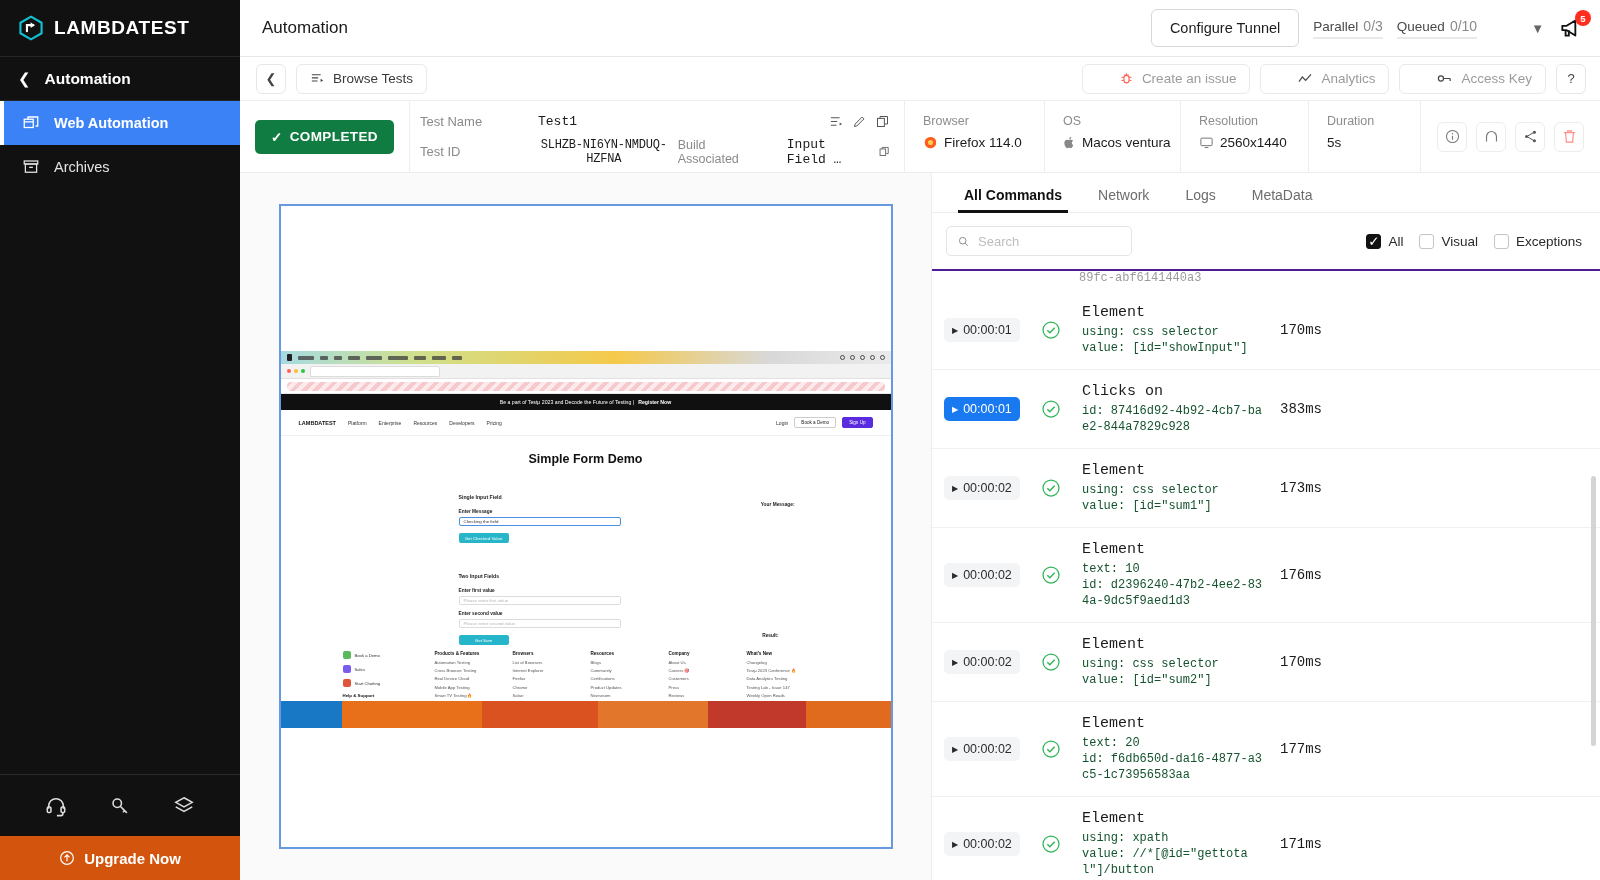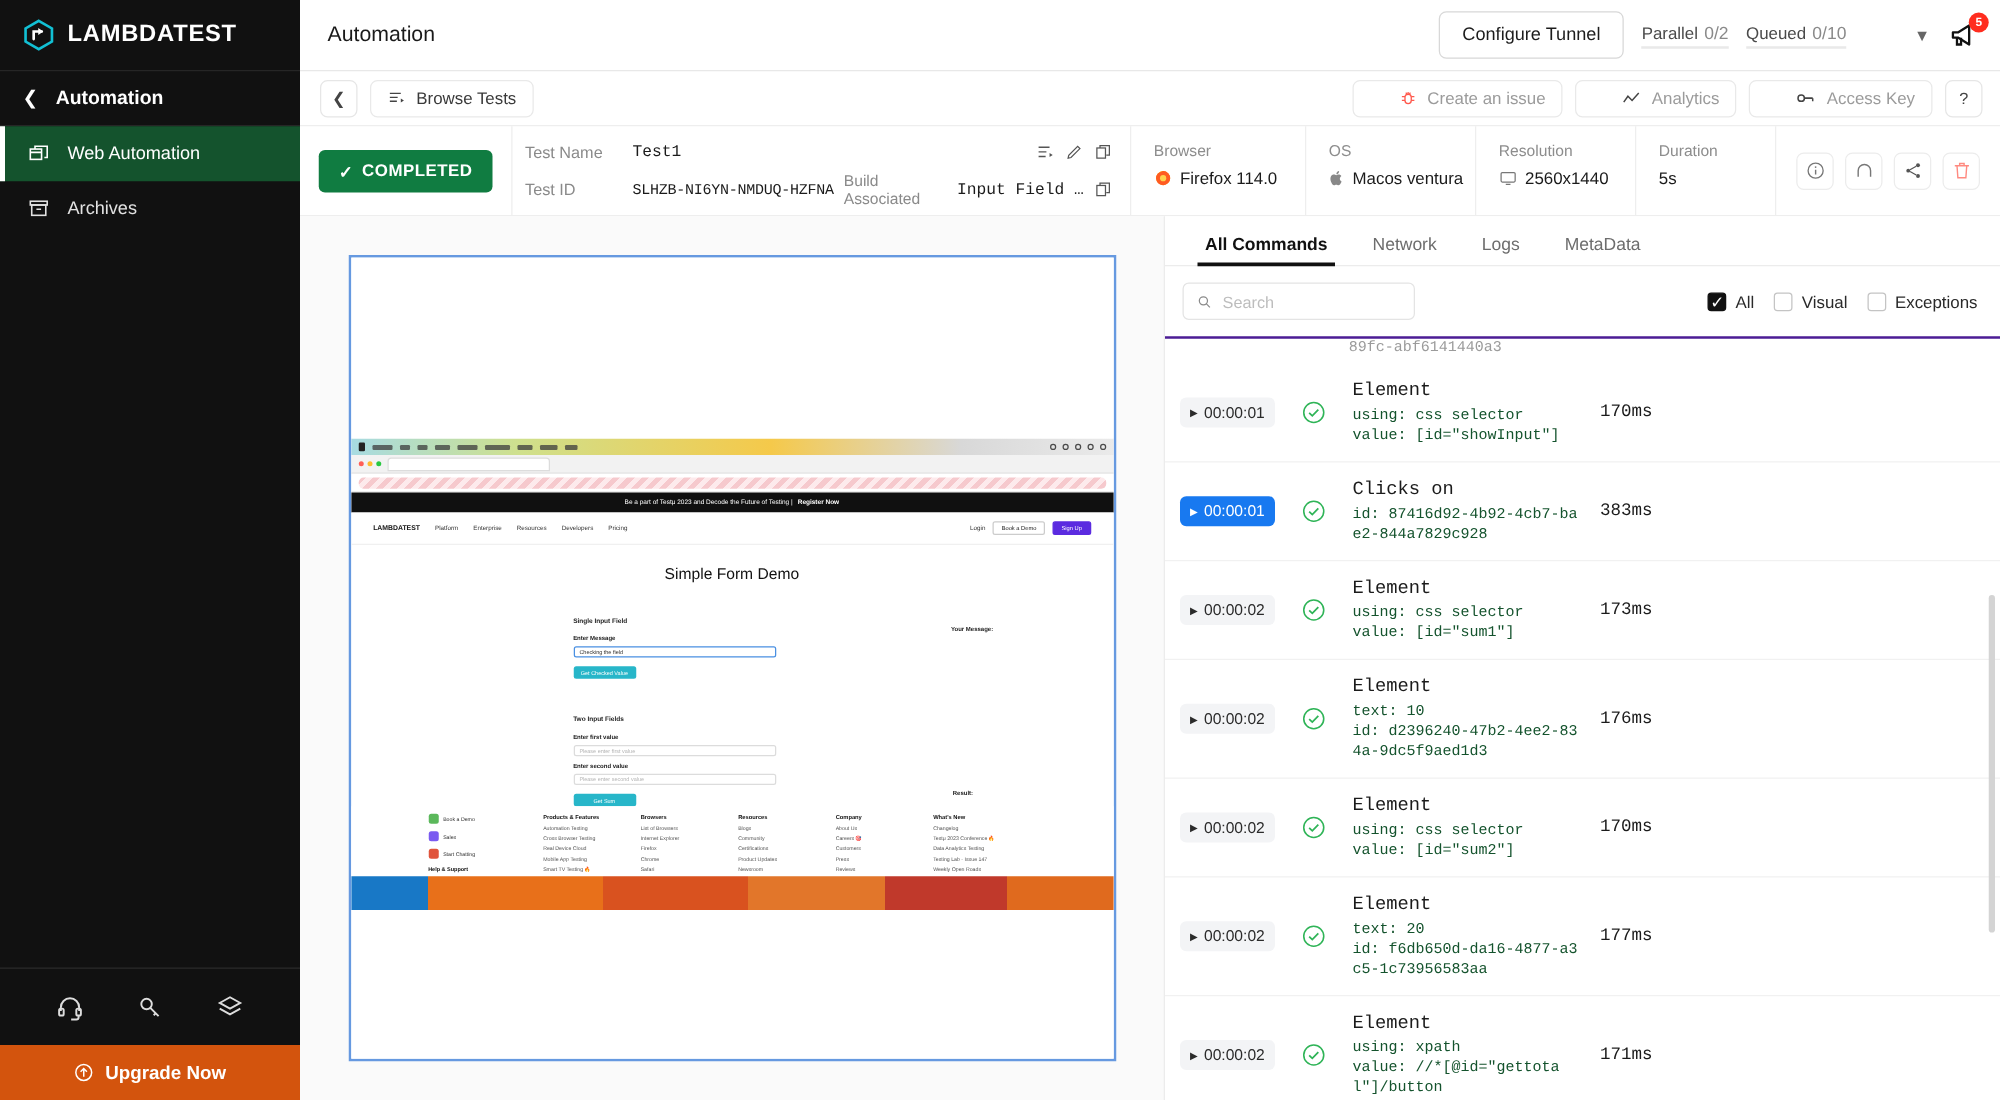--- a/index.html
+++ b/index.html
@@ -29,21 +29,21 @@
     padding-left: 18px; border-bottom: 1px solid #262626;
   }
   .sb-back { color: #fff; font-size: 15px; line-height: 1; }
   .sb-section-title { color: #ffffff; font-size: 15.5px; font-weight: bold; }
   .sb-items { padding-top: 0px; }
   .sb-item {
     height: 44px; display: flex; align-items: center; gap: 14px;
     padding-left: 22px; color: #e2e2e2; font-size: 14.5px;
     position: relative; cursor: pointer;
   }
-  .sb-item.active { background: #14532d; color: #ffffff; }
+  .sb-item.active { background: #3b82f6; color: #ffffff; font-weight: bold; }
   .sb-item.active::before {
     content: ""; position: absolute; left: 0; top: 0; bottom: 0;
     width: 4px; background: #ffffff;
   }
   .sb-ico { width: 18px; height: 18px; flex: 0 0 18px; display:block; }
   .sb-spacer { flex: 1 1 auto; }
   .sb-bottom-icons {
     height: 62px; border-top: 1px solid #2b2b2b;
     display: flex; align-items: center; justify-content: space-around;
     padding: 0 24px;
@@ -106,21 +106,21 @@
   }
   .status-chip {
     background: #107c41; color: #fff; border-radius: 5px; padding: 9px 16px;
     font-size: 13.5px; font-weight: bold; letter-spacing: .4px;
     display: flex; align-items: center; gap: 7px;
   }
   .info-test { flex: 0 0 495px; display: flex; flex-direction: column; justify-content: center;
                border-right: 1px solid #eee; padding: 0 14px 0 10px; }
   .info-line { display: flex; align-items: center; height: 30px; gap: 8px; }
   .k { color: #8a8a8a; font-size: 13px; flex: 0 0 78px; }
-  .v { color: #1b1b1b; font-size: 13px; font-family: "Liberation Mono", monospace; }
+  .v { color: #1b1b1b; font-size: 13px; font-family: "Liberation Mono", monospace; margin-left: 32px; }
   .v.mono-sm { font-size: 12px; letter-spacing: -0.2px; text-align: center; }
   .k2 { color: #8a8a8a; font-size: 12.5px; line-height: 14px; width: 72px; }
   .ico-sm { width: 15px; height: 15px; cursor: pointer; color:#555; }
   .spec { flex: 1 1 auto; display: flex; align-items: stretch; }
   .spec-col {
     padding: 13px 0 0 18px; border-right: 1px solid #eee; display: flex;
     flex-direction: column; gap: 7px; min-width: 0;
   }
   .spec-col .sk { font-size: 12.5px; color: #8d8d8d; }
   .spec-col .sv { font-size: 13.5px; color: #1b1b1b; display: flex; align-items: center; gap: 6px; white-space: nowrap;}
@@ -157,21 +157,21 @@
   .promo { height:16px; background:#101010; color:#ffffff; font-size:5.2px;
            display:flex; align-items:center; justify-content:center; gap:4px; }
   .promo b { color:#fff; }
   .sitenav { height:26px; background:#fff; display:flex; align-items:center; padding:0 18px; gap:12px; border-bottom:1px solid #f0f0f0;}
   .sitelogo { font-size:5.5px; font-weight:bold; color:#111; display:flex; align-items:center; gap:3px;}
   .navitem { font-size:5px; color:#333; }
   .navright { margin-left:auto; display:flex; align-items:center; gap:6px; }
   .mini-btn { font-size:4.6px; padding:2px 6px; border:1px solid #ccc; border-radius:2px; color:#222;}
   .mini-btn.primary { background:#5b2be0; color:#fff; border-color:#5b2be0; }
   .formarea { flex: 1 1 auto; background:#fff; padding: 16px 0 0 0; position:relative; }
-  .form-title { text-align:center; font-size:12.5px; font-weight:normal; color:#111; }
+  .form-title { text-align:center; font-size:12.5px; font-weight:bold; color:#111; }
   .form-body { padding: 28px 0 0 178px; }
   .fsec-title { font-size:5.2px; font-weight:bold; color:#222; margin-bottom:9px; }
   .flabel { font-size:4.8px; color:#222; margin-bottom:3px; font-weight:bold;}
   .finput { width:162px; height:9px; border:1px solid #4a90e2; border-radius:2px;
             font-size:4.4px; color:#333; display:flex; align-items:center; padding-left:4px; background:#fff;}
   .finput.plain { border-color:#dcdcdc; color:#b5b5b5; }
   .fbtn { margin-top:7px; width:50px; height:10px; background:#27b6c9; border-radius:2px;
           color:#fff; font-size:4.4px; display:flex; align-items:center; justify-content:center;}
   .fright { position:absolute; font-size:4.8px; color:#222; font-weight:bold;}
   .footer { background:#fff; padding: 6px 0 0 62px; display:flex; gap:0; }
@@ -308,21 +308,21 @@
   </aside>
 
   <div class="main">
 
     <div class="topbar">
       <div class="topbar-title">Automation</div>
       <div class="flex1"></div>
       <button class="btn-outline">Configure Tunnel</button>
       <div class="meter">
         <span class="lbl">Parallel</span>
-        <span class="val">0/2</span>
+        <span class="val">0/3</span>
       </div>
       <div class="meter">
         <span class="lbl">Queued</span>
         <span class="val">0/10</span>
       </div>
       <div style="width:26px"></div>
       <span class="chev">▼</span>
       <div class="bell-wrap">
         <svg width="26" height="26" viewBox="0 0 24 24">
           <path d="M4 10 h4 l8 -5 v14 l-8 -5 H4 Z" fill="none" stroke="#111" stroke-width="1.7" stroke-linejoin="round"></path>

